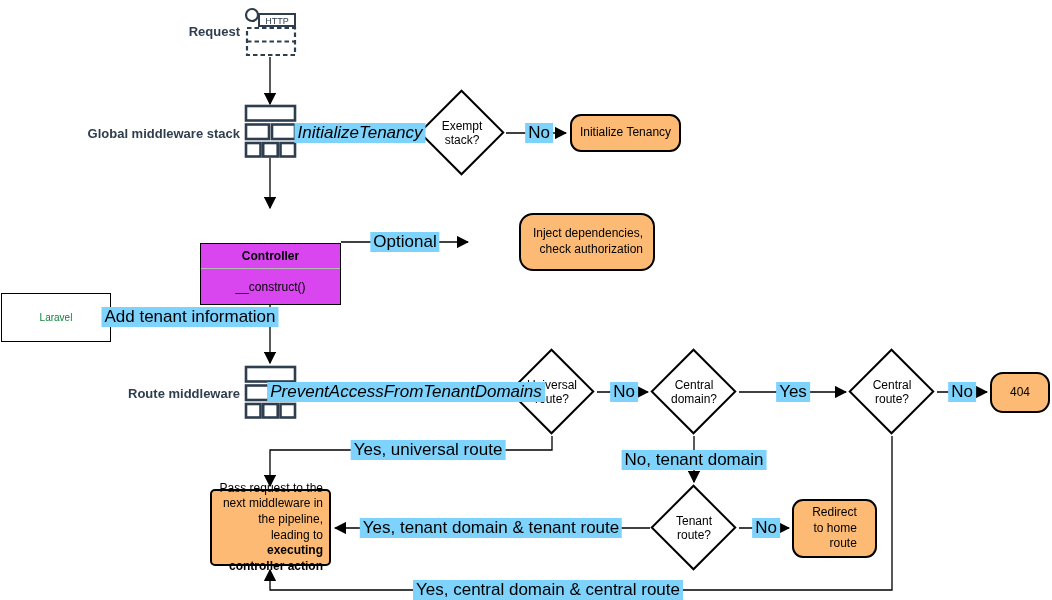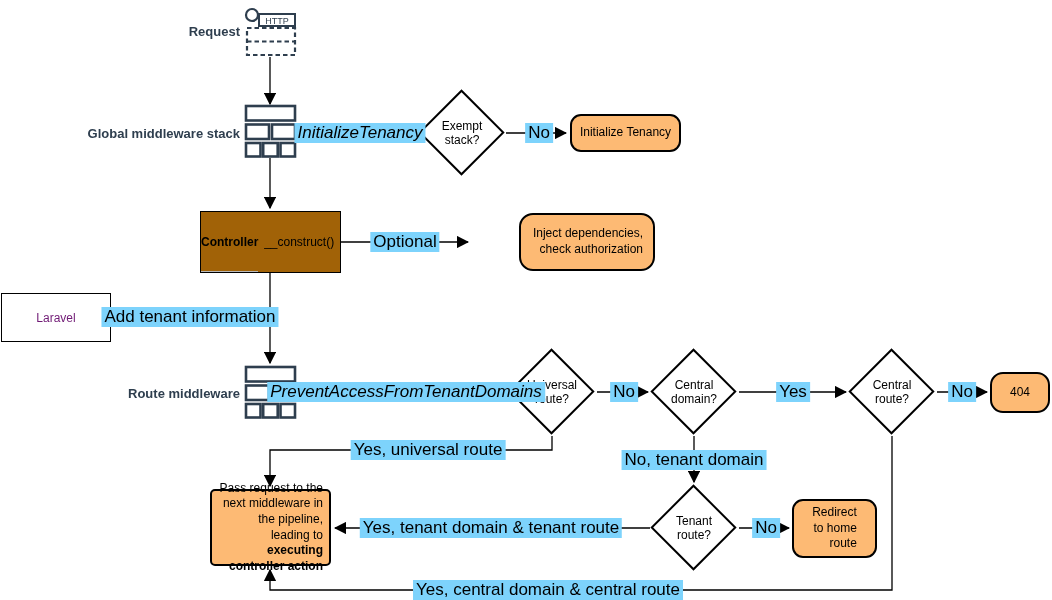--- a/index.html
+++ b/index.html
@@ -10,23 +10,23 @@
   #wires{position:absolute;left:0;top:0;z-index:0;}
   .node{position:absolute;z-index:2;box-sizing:border-box;}
   .rbox{
     background:#fdba74;border:2.5px solid #000;border-radius:11px;
     display:flex;align-items:center;justify-content:center;
     text-align:right;font-size:12px;line-height:1.3;color:#000;
   }
   .sqbox{
     background:#fff;border:1px solid #000;
     display:flex;align-items:center;justify-content:center;
-    text-align:center;font-size:12px;color:#701a75;
+    text-align:center;font-size:10px;color:#15803d;
   }
-  .uml{background:#a16207;border:1px solid #000;display:flex;flex-direction:row;}
+  .uml{background:#d946ef;border:1px solid #000;display:flex;flex-direction:column;margin-top:32px;}
   .uml .hd{
     flex:0 0 24px;display:flex;align-items:center;justify-content:center;
     font-weight:bold;font-size:12px;border-bottom:1px solid #b9b9b9;
   }
   .uml .bd{flex:1;display:flex;align-items:center;justify-content:center;font-size:12px;}
   .diamond{position:absolute;z-index:2;}
   .diamond .rot{
     position:absolute;left:12px;top:12px;width:61px;height:61px;
     background:#fff;border:2.5px solid #000;box-sizing:border-box;
     transform:rotate(45deg);

